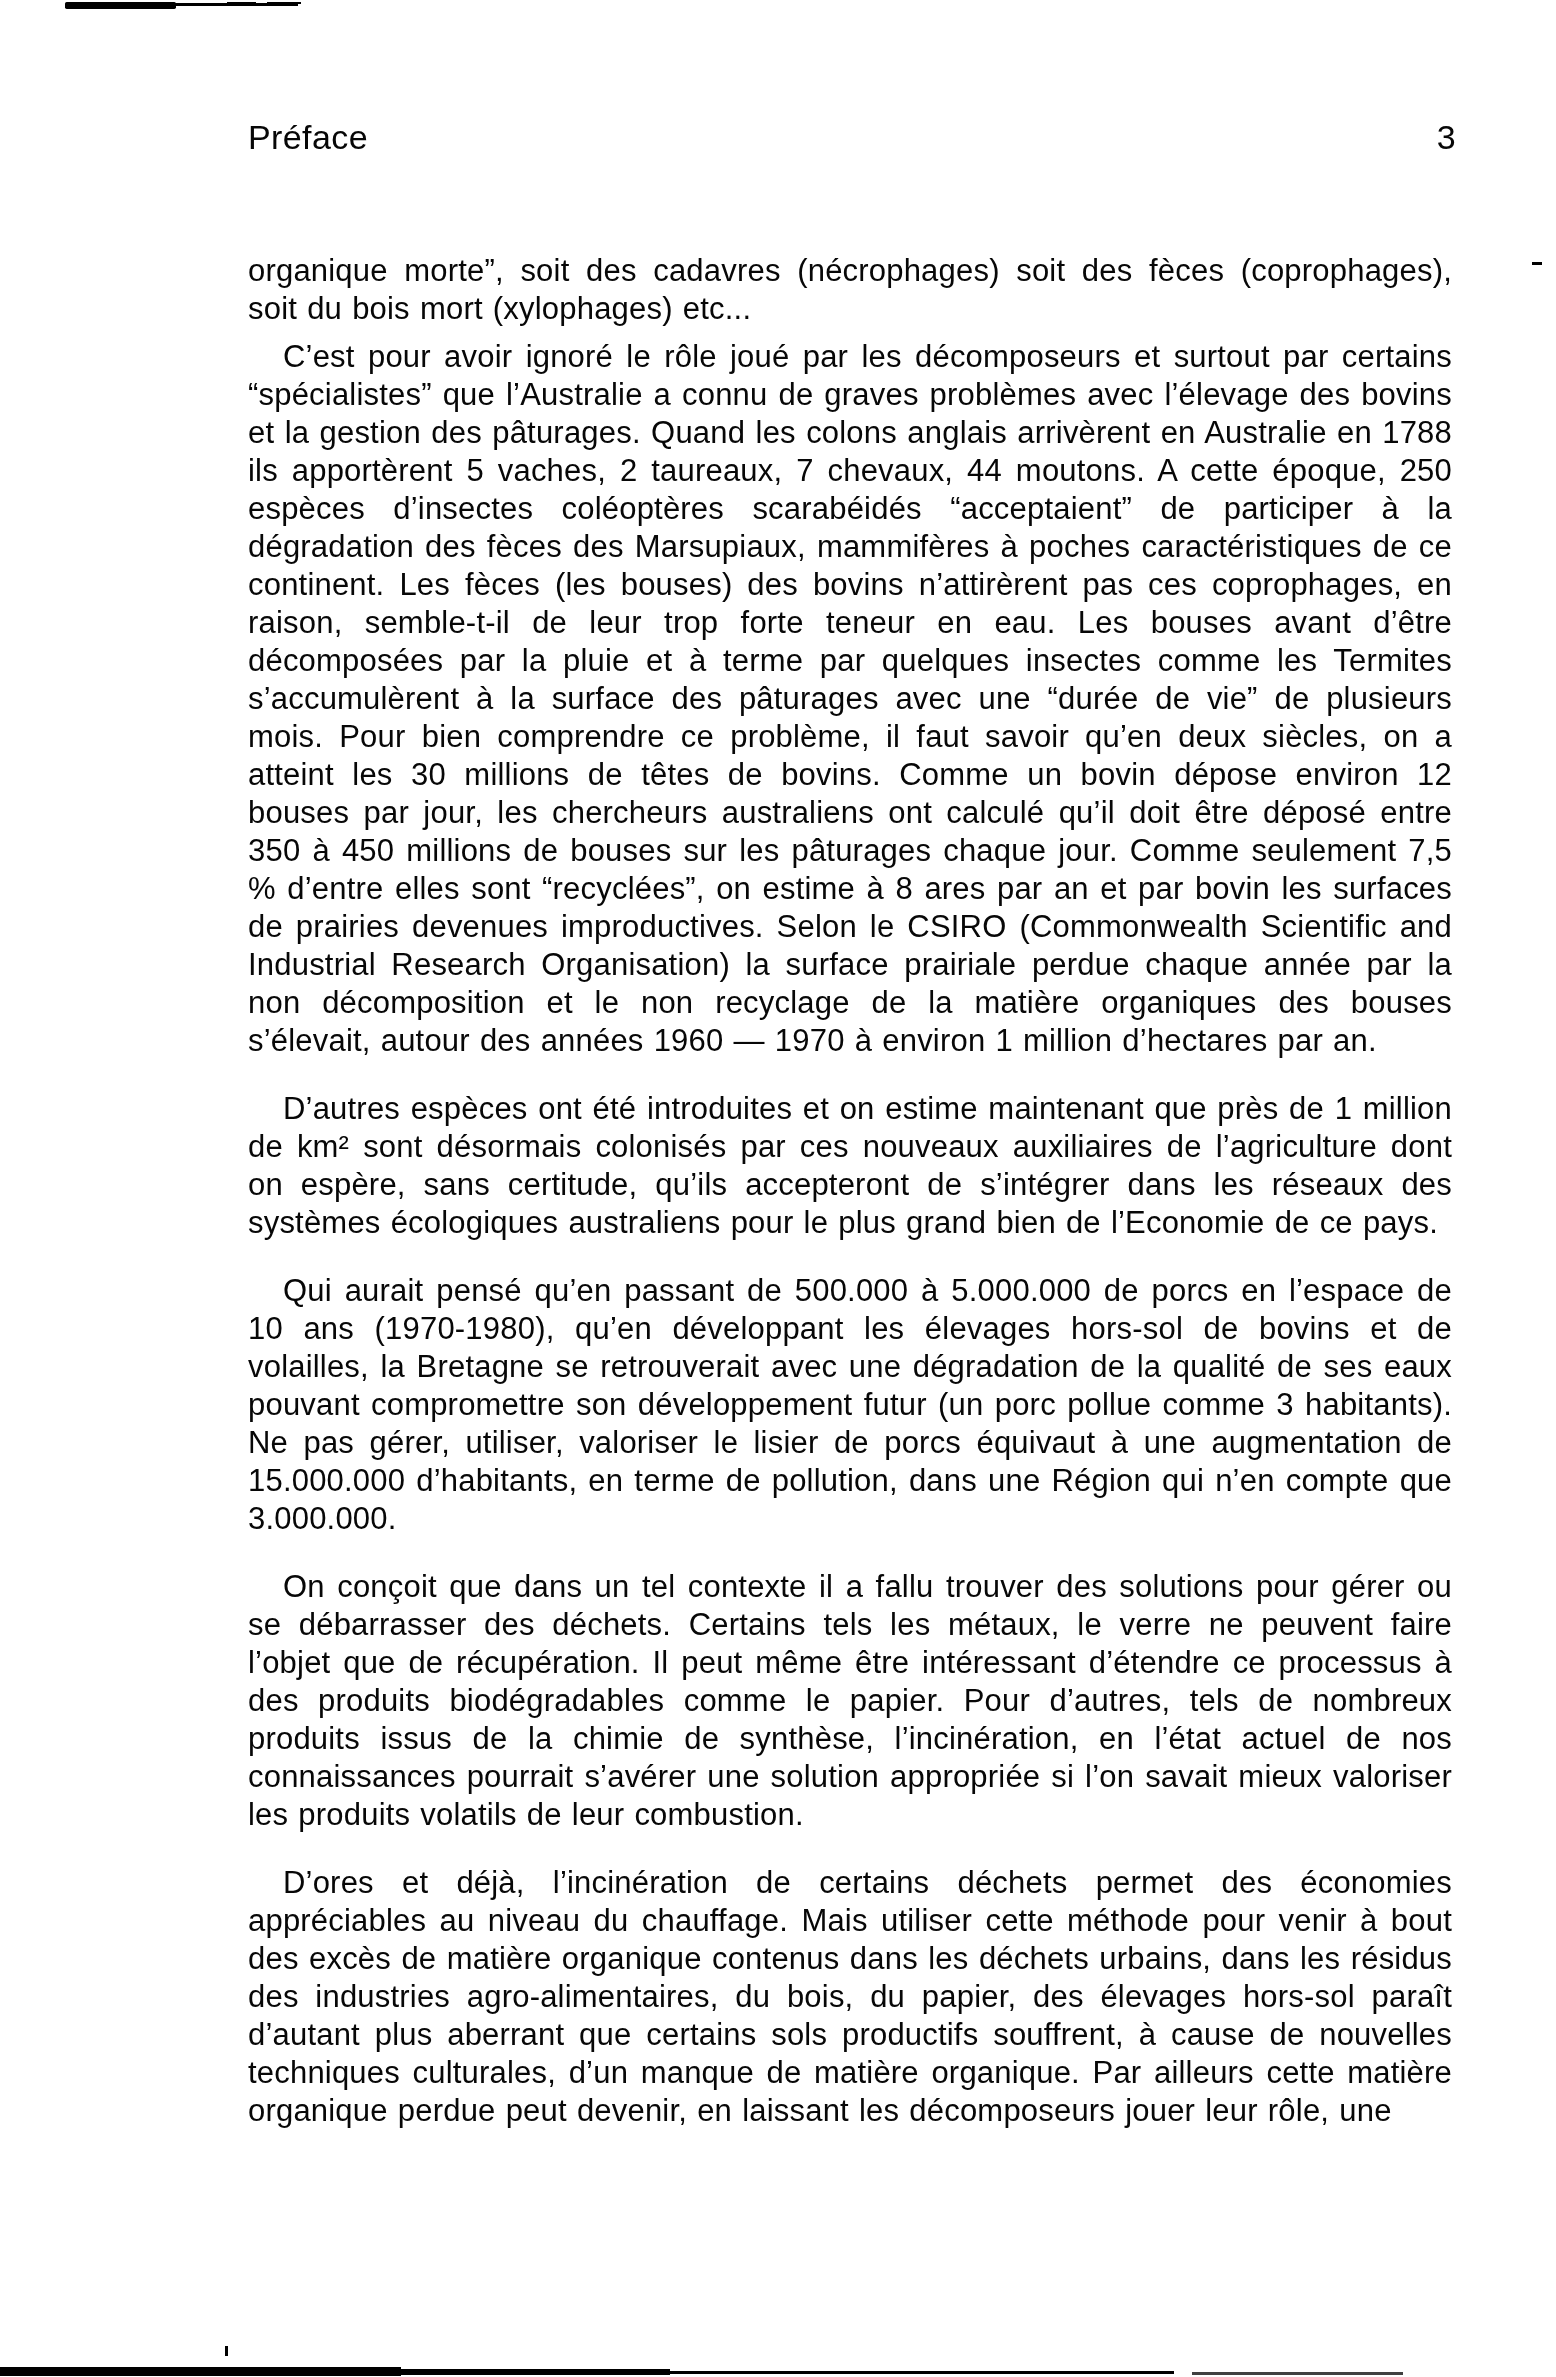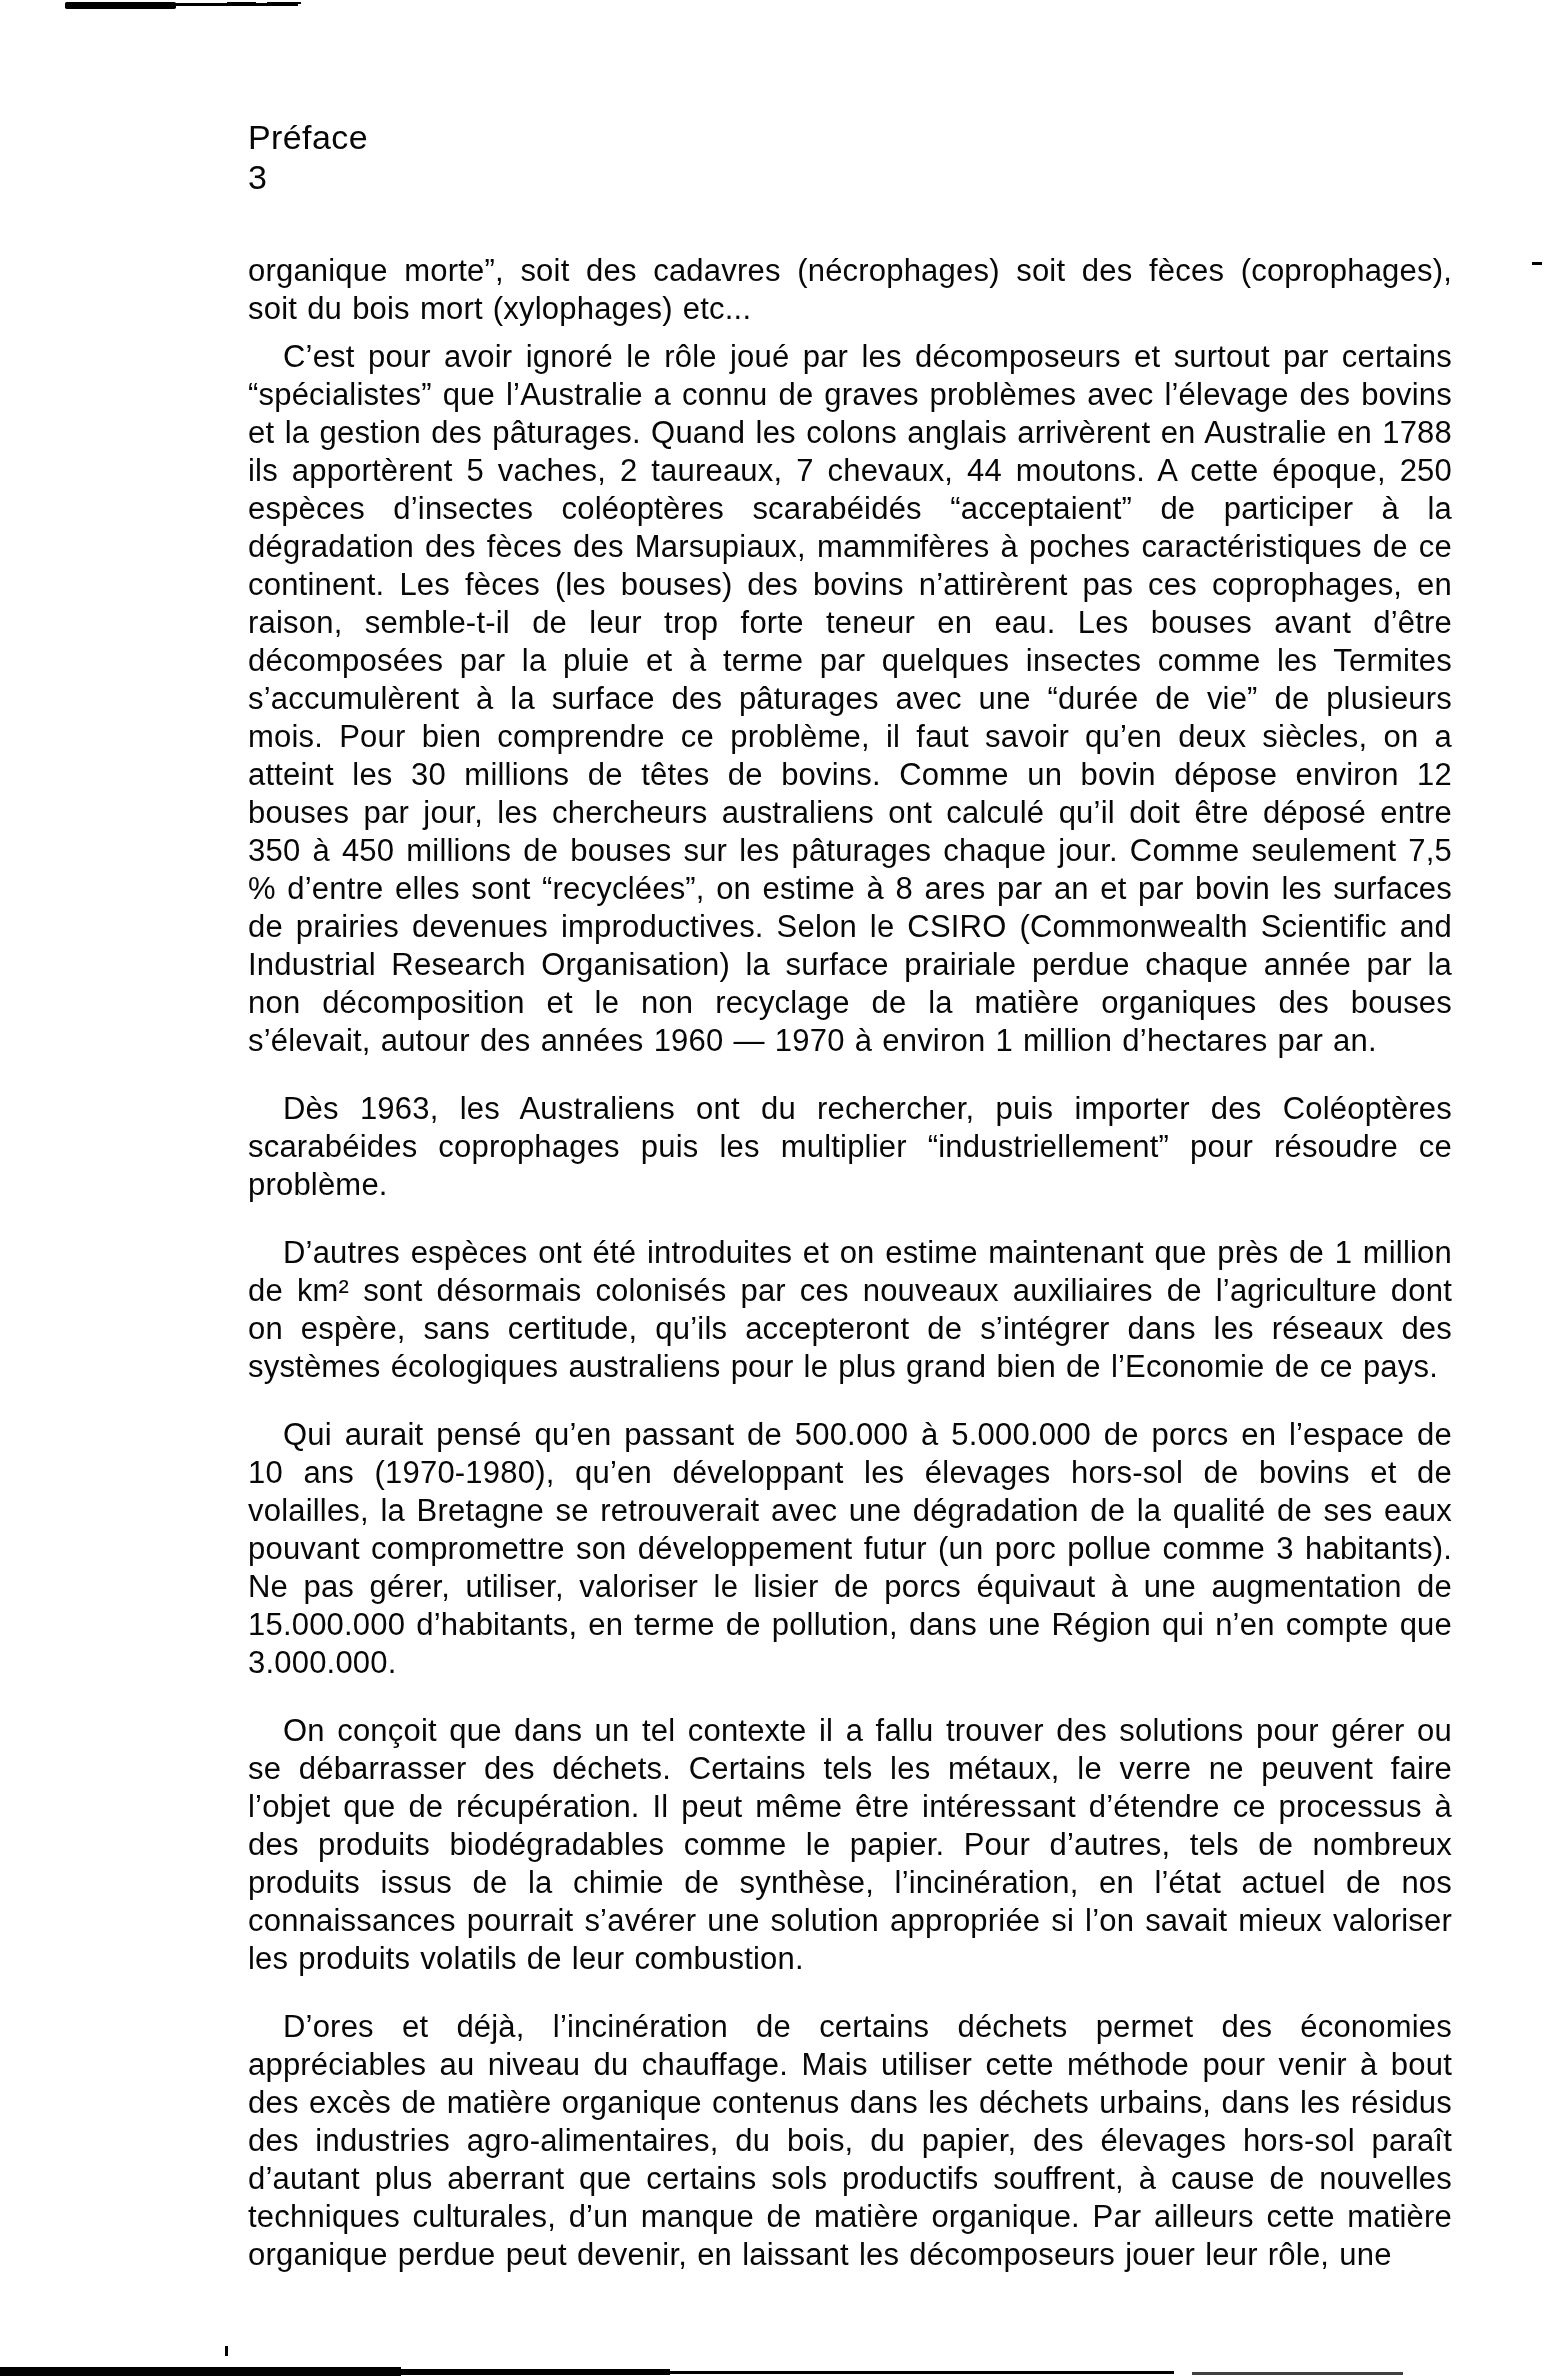--- a/index.html
+++ b/index.html
@@ -34,21 +34,20 @@
     position: absolute;
     left: 248px;
     top: 117px;
     width: 1208px;
     display: flex;
     justify-content: space-between;
     align-items: baseline;
     font-size: 34px;
     line-height: 40px;
     letter-spacing: 0.4px;
-    flex-direction: column;
   }
 
   
   .content {
     position: absolute;
     left: 248px;
     top: 252px;
     width: 1208px;
     font-size: 31px;
     line-height: 38px;
@@ -81,21 +80,20 @@
   <div class="artifact art-bottom-tail"></div>
 
   <div class="header">
     <span>Préface</span>
     <span>3</span>
   </div>
 
   <div class="content">
     <p class="p-first">organique morte”, soit des cadavres (nécrophages) soit des fèces (coprophages), soit du bois mort (xylophages) etc...</p>
     <p class="indent">C’est pour avoir ignoré le rôle joué par les décomposeurs et surtout par certains “spécialistes” que l’Australie a connu de graves problèmes avec l’élevage des bovins et la gestion des pâturages. Quand les colons anglais arrivèrent en Australie en 1788 ils apportèrent 5 vaches, 2 taureaux, 7 chevaux, 44 moutons. A cette époque, 250 espèces d’insectes coléoptères scarabéidés “acceptaient” de participer à la dégradation des fèces des Marsupiaux, mammifères à poches caractéristiques de ce continent. Les fèces (les bouses) des bovins n’attirèrent pas ces coprophages, en raison, semble-t-il de leur trop forte teneur en eau. Les bouses avant d’être décomposées par la pluie et à terme par quelques insectes comme les Termites s’accumulèrent à la surface des pâturages avec une “durée de vie” de plusieurs mois. Pour bien comprendre ce problème, il faut savoir qu’en deux siècles, on a atteint les 30 millions de têtes de bovins. Comme un bovin dépose environ 12 bouses par jour, les chercheurs australiens ont calculé qu’il doit être déposé entre 350 à 450 millions de bouses sur les pâturages chaque jour. Comme seulement 7,5 % d’entre elles sont “recyclées”, on estime à 8 ares par an et par bovin les surfaces de prairies devenues improductives. Selon le CSIRO (Commonwealth Scientific and Industrial Research Organisation) la surface prairiale perdue chaque année par la non décomposition et le non recyclage de la matière organiques des bouses s’élevait, autour des années 1960 — 1970 à environ 1 million d’hectares par an.</p>
-    <p class="indent">Dès 1963, les Australiens ont du rechercher, puis importer des Coléoptères scarabéides coprophages puis les multiplier “industriellement” pour résoudre ce problème.</p>
     <p class="indent">D’autres espèces ont été introduites et on estime maintenant que près de 1 million de km² sont désormais colonisés par ces nouveaux auxiliaires de l’agriculture dont on espère, sans certitude, qu’ils accepteront de s’intégrer dans les réseaux des systèmes écologiques australiens pour le plus grand bien de l’Economie de ce pays.</p>
     <p class="indent">Qui aurait pensé qu’en passant de 500.000 à 5.000.000 de porcs en l’espace de 10 ans (1970-1980), qu’en développant les élevages hors-sol de bovins et de volailles, la Bretagne se retrouverait avec une dégradation de la qualité de ses eaux pouvant compromettre son développement futur (un porc pollue comme 3 habitants). Ne pas gérer, utiliser, valoriser le lisier de porcs équivaut à une augmentation de 15.000.000 d’habitants, en terme de pollution, dans une Région qui n’en compte que 3.000.000.</p>
     <p class="indent">On conçoit que dans un tel contexte il a fallu trouver des solutions pour gérer ou se débarrasser des déchets. Certains tels les métaux, le verre ne peuvent faire l’objet que de récupération. Il peut même être intéressant d’étendre ce processus à des produits biodégradables comme le papier. Pour d’autres, tels de nombreux produits issus de la chimie de synthèse, l’incinération, en l’état actuel de nos connaissances pourrait s’avérer une solution appropriée si l’on savait mieux valoriser les produits volatils de leur combustion.</p>
     <p class="indent"><span>D’ores et déjà, l’incinération de certains déchets permet des économies appréciables au niveau du chauffage. Mais utiliser cette méthode pour venir à bout des excès de matière organique contenus dans les déchets urbains, dans les résidus des industries agro-alimentaires, du bois, du papier, des élevages hors-sol paraît d’autant plus aberrant que certains sols productifs souffrent, à cause de nouvelles techniques culturales, </span><b>d’un manque de matière organique.</b><span> Par ailleurs cette matière organique perdue peut devenir, en laissant les décomposeurs jouer leur rôle, une</span></p>
   </div>
 
 </div>
 
 
 </body></html>

